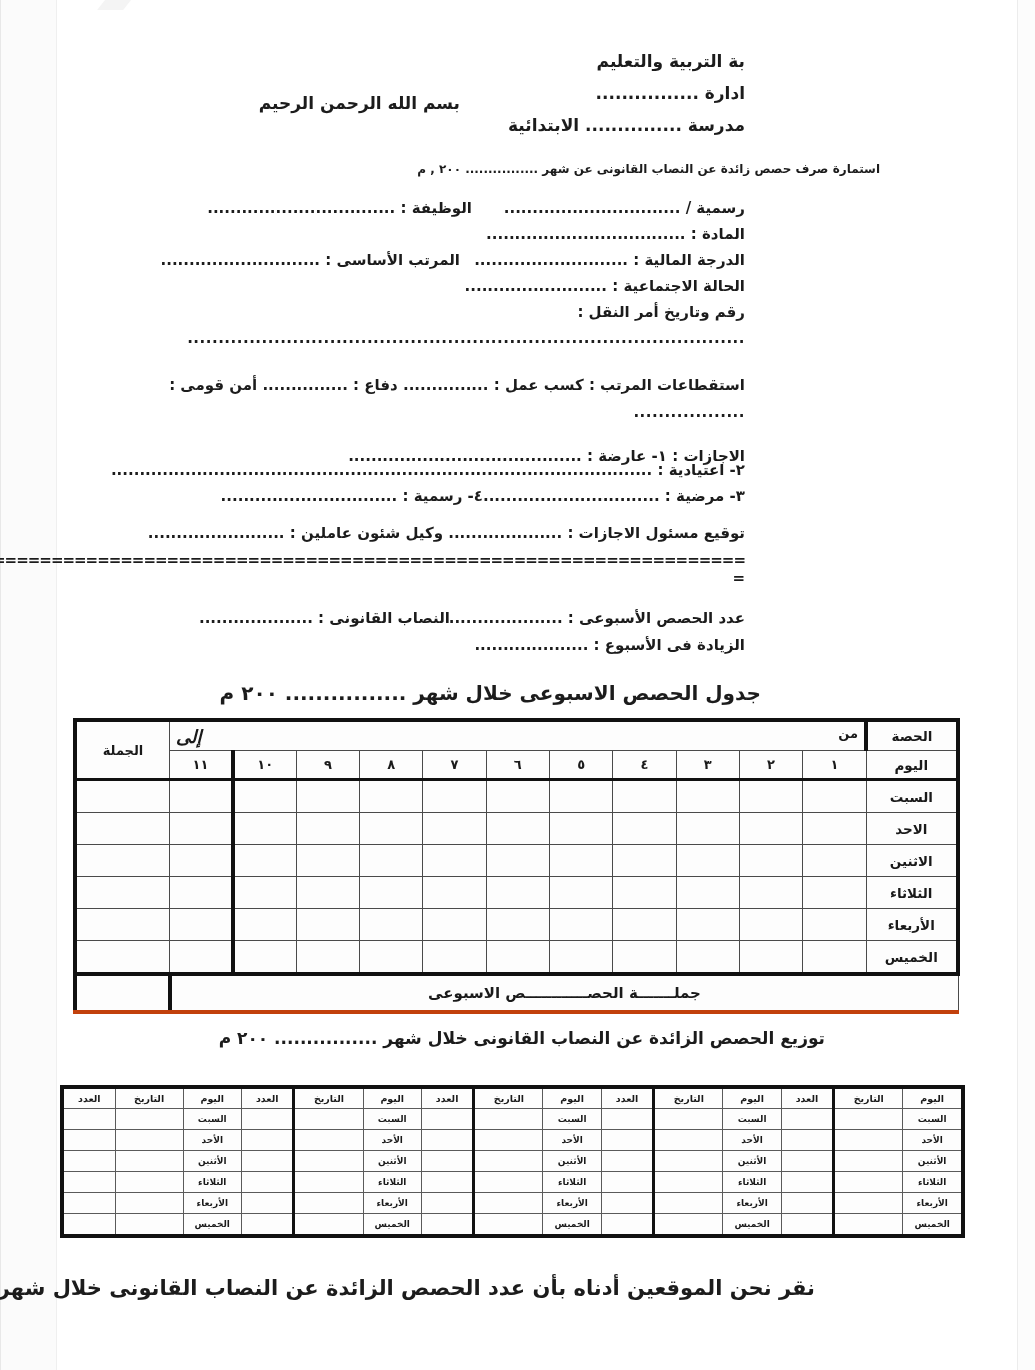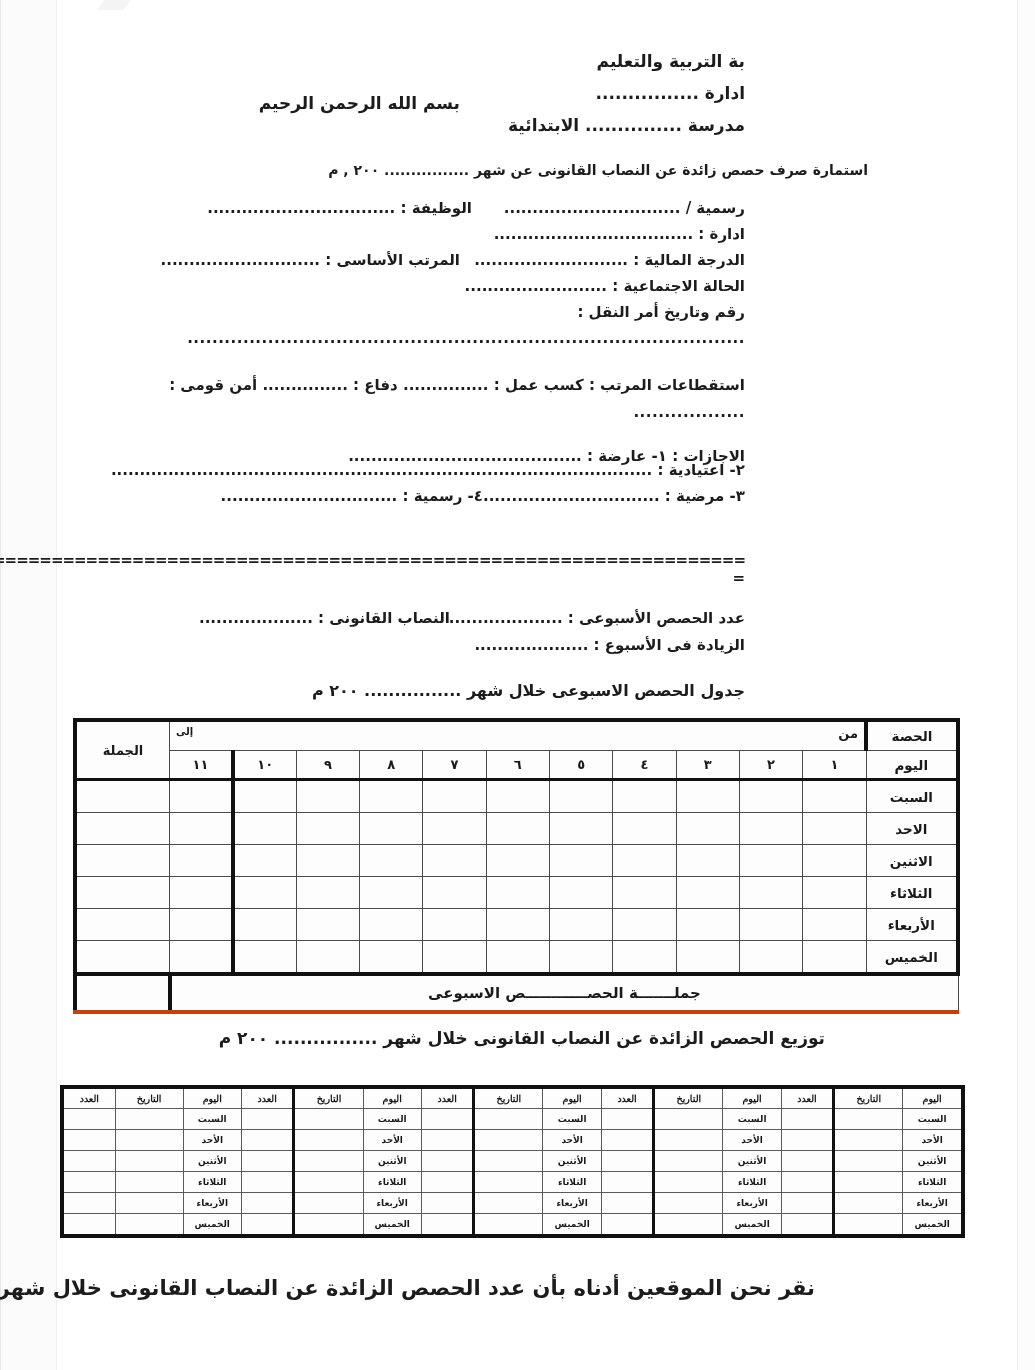--- a/index.html
+++ b/index.html
@@ -64,21 +64,21 @@
     letter-spacing: 0.5px;
     font-weight: bold;
   }
 
   
   .hdr-ministry { right: 215px; top: 52px; font-size: 17px; }
   .hdr-idara    { right: 215px; top: 84px; font-size: 17px; }
   .hdr-madrasa  { right: 215px; top: 116px; font-size: 17px; }
   .basmala      { right: 500px; top: 94px; font-size: 17px; }
 
-  .subtitle     { right: 92px; top: 163px; font-size: 14px; text-align: right; }
+  .subtitle     { right: 80px; top: 163px; font-size: 12px; text-align: right; }
 
   .f-name       { right: 215px; top: 200px; font-size: 15px; }
   .f-job        { right: 488px; top: 200px; font-size: 15px; }
   .f-subject    { right: 215px; top: 226px; font-size: 15px; }
   .f-grade      { right: 215px; top: 252px; font-size: 15px; }
   .f-salary     { right: 500px; top: 252px; font-size: 15px; }
   .f-social     { right: 215px; top: 278px; font-size: 15px; }
   .f-transfer   { right: 215px; top: 304px; font-size: 15px; }
   .f-transfer-dots { right: 215px; top: 330px; font-size: 15px; }
 
@@ -90,21 +90,21 @@
   .f-leave34    { right: 215px; top: 488px; font-size: 15px; }
   .f-sign       { right: 215px; top: 525px; font-size: 15px; }
 
   .sep-line     { right: 215px; top: 552px; font-size: 15px; letter-spacing: -1px; }
   .sep-tail     { right: 215px; top: 570px; font-size: 15px; }
 
   .f-weekly     { right: 215px; top: 610px; font-size: 15px; }
   .f-legal      { right: 510px; top: 610px; font-size: 15px; }
   .f-increase   { right: 215px; top: 637px; font-size: 15px; }
 
-  .tbl1-title   { right: 215px; top: 682px; font-size: 16px; }
+  .tbl1-title   { right: 199px; top: 682px; font-size: 20px; }
   .tbl2-title   { right: 135px; top: 1029px; font-size: 17px; }
   .footer-note  { right: 145px; top: 1277px; font-size: 21px; text-align: right; }
 
   
   .tbl1-wrap {
     position: absolute;
     right: 0px;
     top: 718px;
     width: 887px;
   }
@@ -134,21 +134,21 @@
     text-align: center;
   }
   .t1 .num-col { width: 58px; }
   .t1 .total-col { width: 92px; }
   .t1 .hdr-row td { height: 27px; }
   .t1 .fromto {
     position: relative;
     height: 28px;
   }
   .t1 .fromto .from-lbl { position: absolute; right: 6px; top: 4px; font-size: 13px; }
-  .t1 .fromto .to-lbl   { position: absolute; left: 6px; top: 4px; font-size: 10px; }
+  .t1 .fromto .to-lbl   { position: absolute; left: 6px; top: 4px; font-size: 18px; font-style: italic; }
   .t1 .sum-row td { height: 34px; border-top: 4px solid #111; }
   .t1 .sum-label { font-size: 15px; letter-spacing: 0px; }
 
   
   .tbl2-wrap {
     position: absolute;
     right: -5px;
     top: 1085px;
     width: 905px;
   }
@@ -167,21 +167,21 @@
     font-weight: bold;
     padding: 0;
     background: #fdfdfd;
     overflow: hidden;
     white-space: nowrap;
   }
   .t2 .g-day  { width: 48px; }
   .t2 .g-date { width: 56px; }
   .t2 .g-cnt  { width: 42px; }
   .t2 .grp-edge { border-right: 3px solid #111; }
-  .t2 .outer-top    { border-top: 4px solid #111; font-family: Liberation Serif, serif; }
+  .t2 .outer-top    { border-top: 4px solid #111; }
   .t2 .outer-bottom { border-bottom: 4px solid #111; }
   .t2 .outer-r { border-right: 4px solid #111; }
   .t2 .outer-l { border-left: 4px solid #111; }
   .t2 .hdr td { height: 19px; font-size: 9.5px; }
 </style>
 </head>
 <body>
 
 <div class="page">
 
@@ -193,33 +193,34 @@
 
     <div class="txt hdr-ministry">بة التربية والتعليم</div>
     <div class="txt hdr-idara">ادارة ................</div>
     <div class="txt hdr-madrasa">مدرسة ............... الابتدائية</div>
     <div class="txt basmala">بسم الله الرحمن الرحيم</div>
 
     <div class="txt subtitle">استمارة صرف حصص زائدة عن النصاب القانونى عن شهر ................ ٢٠٠ , م</div>
 
     <div class="txt f-name">رسمية / ...............................</div>
     <div class="txt f-job">الوظيفة : .................................</div>
-    <div class="txt f-subject">ادارة : ...................................</div>
+    <div class="txt f-subject">المادة : ...................................</div>
     <div class="txt f-grade">الدرجة المالية : ...........................</div>
     <div class="txt f-salary">المرتب الأساسى : ............................</div>
     <div class="txt f-social">الحالة الاجتماعية : .........................</div>
     <div class="txt f-transfer">رقم وتاريخ أمر النقل :</div>
     <div class="txt f-transfer-dots dots">..........................................................................................</div>
 
     <div class="txt f-deduct">استقطاعات المرتب : كسب عمل : ............... دفاع : ............... أمن قومى :</div>
     <div class="txt f-deduct-dots dots">..................</div>
 
     <div class="txt f-leave1">الاجازات : ١- عارضة : .........................................</div>
     <div class="txt f-leave2">٢- اعتيادية : ...............................................................................................</div>
     <div class="txt f-leave34">٣- مرضية : ...............................٤- رسمية : ...............................</div>
+    <div class="txt f-sign">توقيع مسئول الاجازات : ....................  وكيل شئون عاملين : ........................</div>
 
     <div class="txt sep-line">==========================================================================</div>
     <div class="txt sep-tail">=</div>
 
     <div class="txt f-weekly">عدد الحصص الأسبوعى : ....................</div>
     <div class="txt f-legal">النصاب القانونى : ....................</div>
     <div class="txt f-increase">الزيادة فى الأسبوع : ....................</div>
 
     <div class="txt tbl1-title">جدول الحصص الاسبوعى خلال شهر ................ ٢٠٠ م</div>
 

